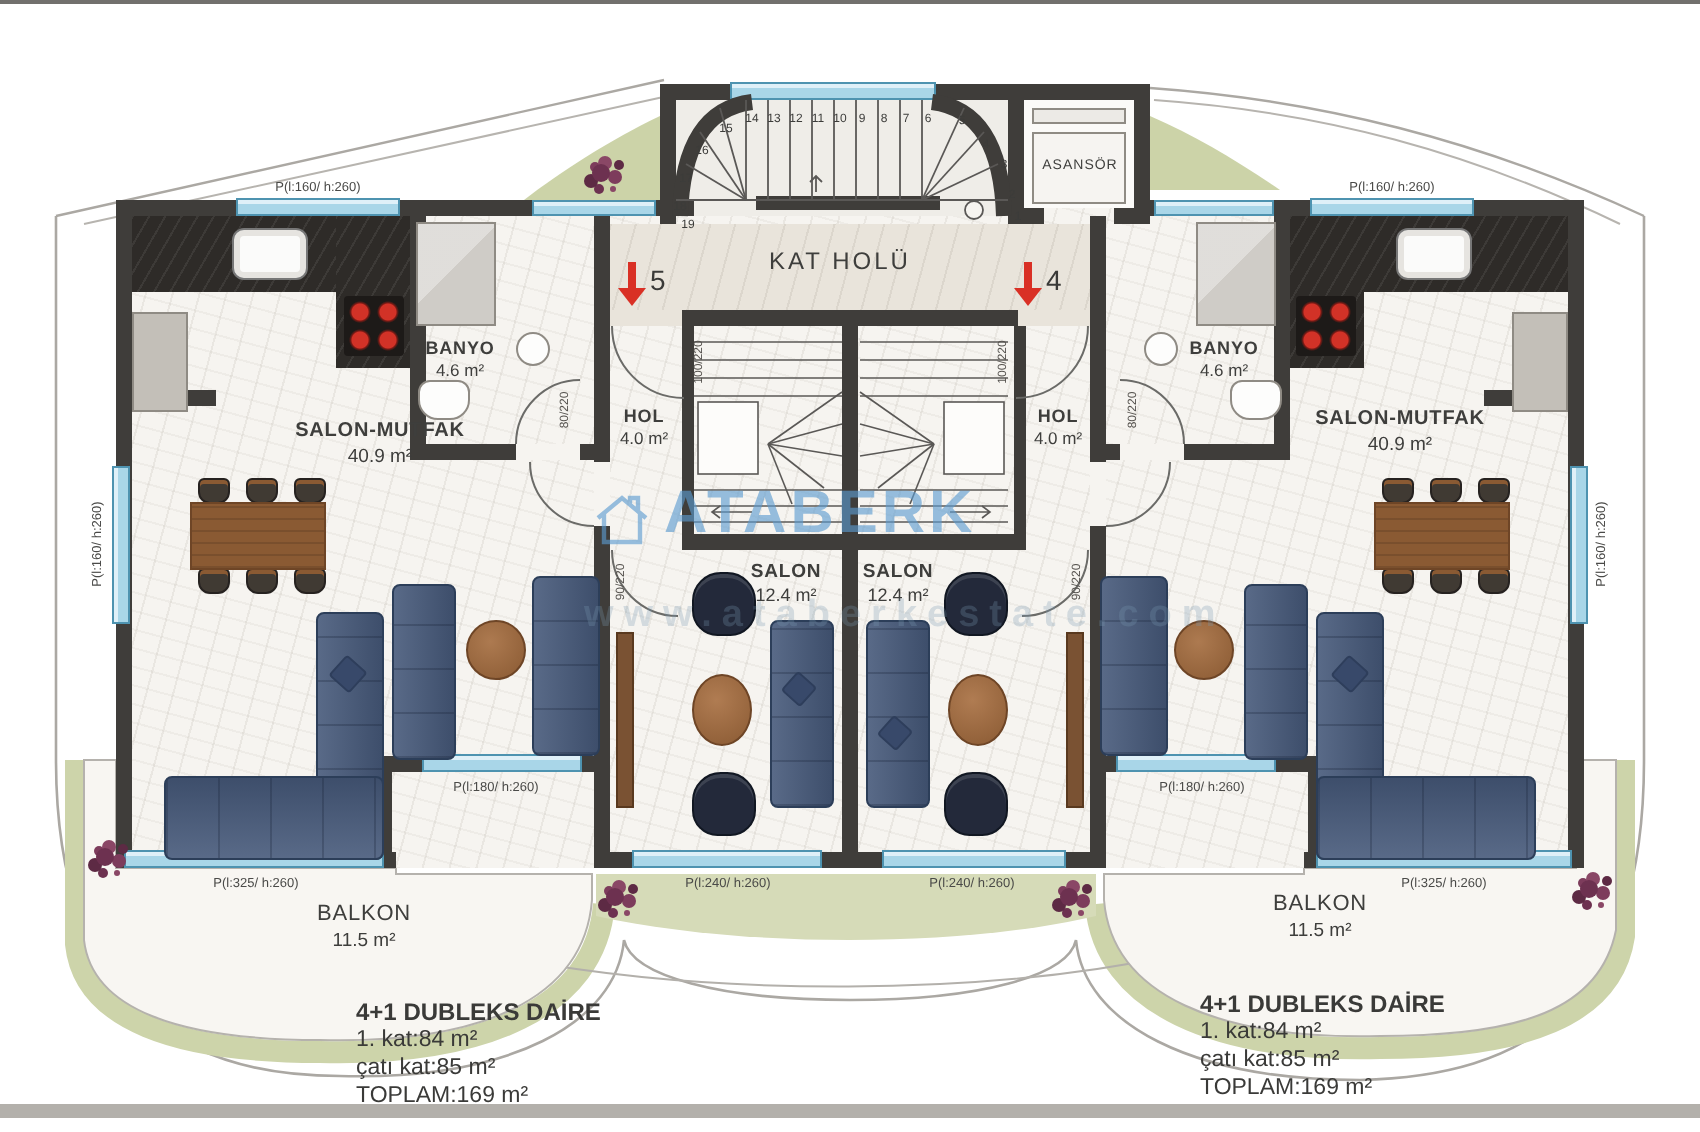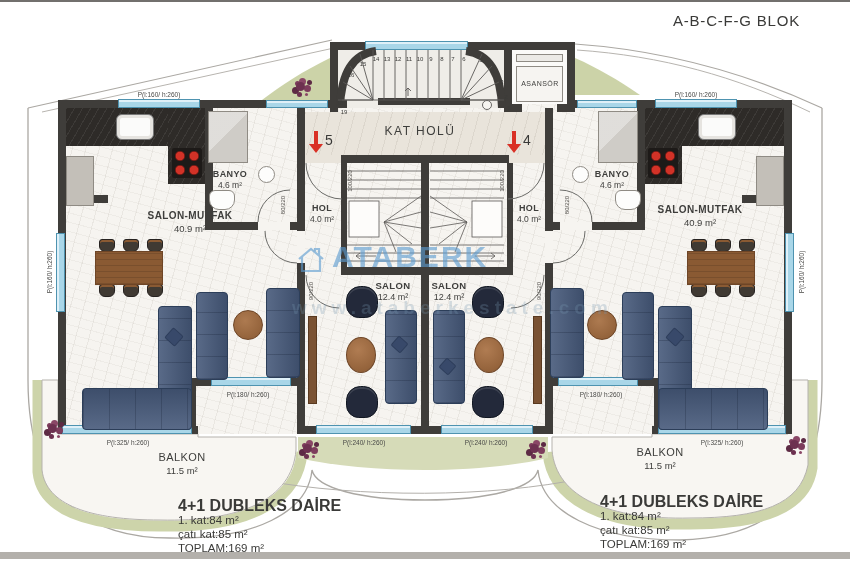--- a/index.html
+++ b/index.html
@@ -52,21 +52,21 @@
   
   .lbl{position:absolute;z-index:7;text-align:center;transform:translate(-50%,-50%);white-space:nowrap;color:#3e3e3c;line-height:1.25;}
   .rname{font-size:10px;font-weight:bold;letter-spacing:.4px;text-align:center;}
   .rarea{font-size:9.5px;}
   .dim{position:absolute;z-index:7;font-size:6.5px;color:#4a4a48;transform:translate(-50%,-50%);white-space:nowrap;}
   .dimv{position:absolute;z-index:7;font-size:6.5px;color:#4a4a48;transform:translate(-50%,-50%) rotate(-90deg);white-space:nowrap;}
   .doorlbl{position:absolute;z-index:7;font-size:6px;color:#55524e;transform:translate(-50%,-50%) rotate(-90deg);white-space:nowrap;}
   .title-block{position:absolute;z-index:8;font-size:15px;letter-spacing:.8px;color:#3a3a38;}
   .plan-title{position:absolute;z-index:8;font-size:16.5px;letter-spacing:.6px;color:#3a3a38;}
   .summary{position:absolute;z-index:8;font-size:11.5px;line-height:14px;color:#3a3a38;}
-  .summary .t{font-weight:bold;font-size:16px;}
+  .summary .t{font-weight:bold;font-size:12px;}
   .arrow{position:absolute;z-index:7;width:0;height:0;}
   .arrow .shaft{position:absolute;left:3px;top:0;width:4px;height:14px;background:#d93025;}
   .arrow .head{position:absolute;left:-2px;top:13px;width:0;height:0;border-left:7px solid transparent;border-right:7px solid transparent;border-top:9px solid #d93025;}
   .arrow .num{position:absolute;left:14px;top:1px;font-size:14px;color:#3a3a38;}
   .plant{position:absolute;z-index:6;width:9px;height:9px;border-radius:50%;background:#6d3150;
      box-shadow:7px 2px 0 -1px #7d3c5c,-5px 4px 0 -1px #5d2a44,2px -5px 0 -1px #8a4766,
                 -3px -3px 0 -2px #7d3c5c,9px -4px 0 -2px #5d2a44,-1px 8px 0 -2px #6d3150,6px 8px 0 -3px #8a4766;}
   .wm{position:absolute;z-index:9;opacity:.62;pointer-events:none;}
   .wm-row{position:absolute;left:296px;top:240px;display:flex;align-items:flex-end;gap:6px;}
   .wm-brand{font-size:30px;font-weight:bold;letter-spacing:2px;color:#5b9bd0;}
@@ -402,21 +402,20 @@
   <div class="dim" style="left:128px;top:442px;">P(l:325/ h:260)</div>
   <div class="dim" style="left:722px;top:442px;">P(l:325/ h:260)</div>
 
   <div class="doorlbl" style="left:350px;top:181px;">100/220</div>
   <div class="doorlbl" style="left:502px;top:181px;">100/220</div>
   <div class="doorlbl" style="left:283px;top:205px;">80/220</div>
   <div class="doorlbl" style="left:567px;top:205px;">80/220</div>
   <div class="doorlbl" style="left:311px;top:291px;">90/220</div>
   <div class="doorlbl" style="left:539px;top:291px;">90/220</div>
 
-  <div class="title-block" style="right:50px;top:12px;">A-B-C-F-G BLOK</div>
 
   <div class="summary" style="left:178px;top:499px;">
     <div class="t">4+1 DUBLEKS DAİRE</div>
     <div>1. kat:84 m²</div>
     <div>çatı kat:85 m²</div>
     <div>TOPLAM:169 m²</div>
   </div>
   <div class="summary" style="left:600px;top:495px;">
     <div class="t">4+1 DUBLEKS DAİRE</div>
     <div>1. kat:84 m²</div>

